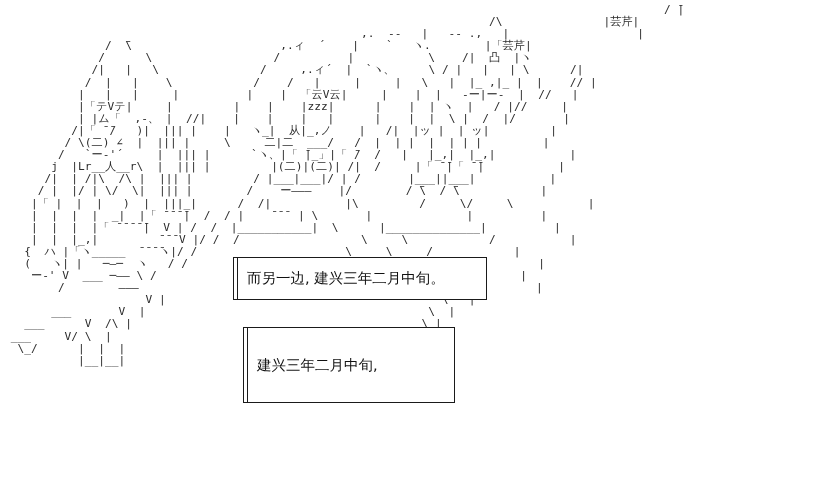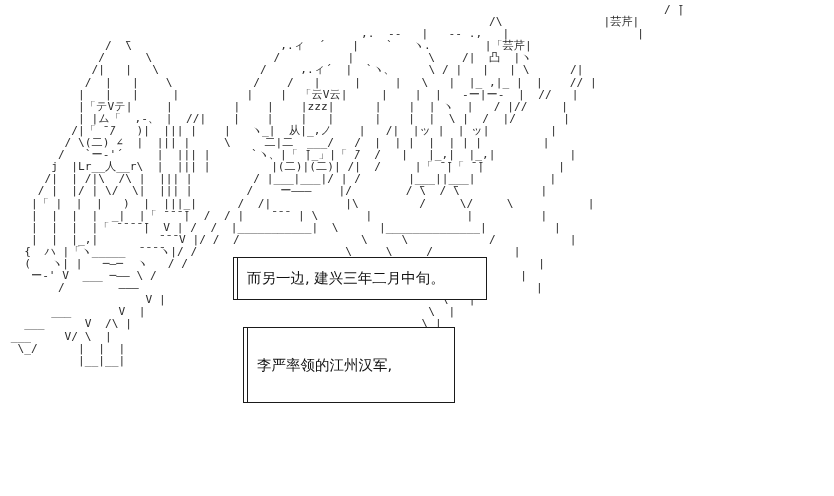--- a/index.html
+++ b/index.html
@@ -107,17 +107,17 @@
            |__|__|</pre>
 
   <div class="msgbox" id="box-1">
     <div class="inner">
       <div class="line">而另一边, 建兴三年二月中旬。</div>
     </div>
   </div>
 
   <div class="msgbox" id="box-2">
     <div class="inner">
-      <div class="line">李严率领的江州汉军,</div>
+      <div class="line">建兴三年二月中旬,</div>
     </div>
   </div>
 
 </div>
 
 </body></html>

